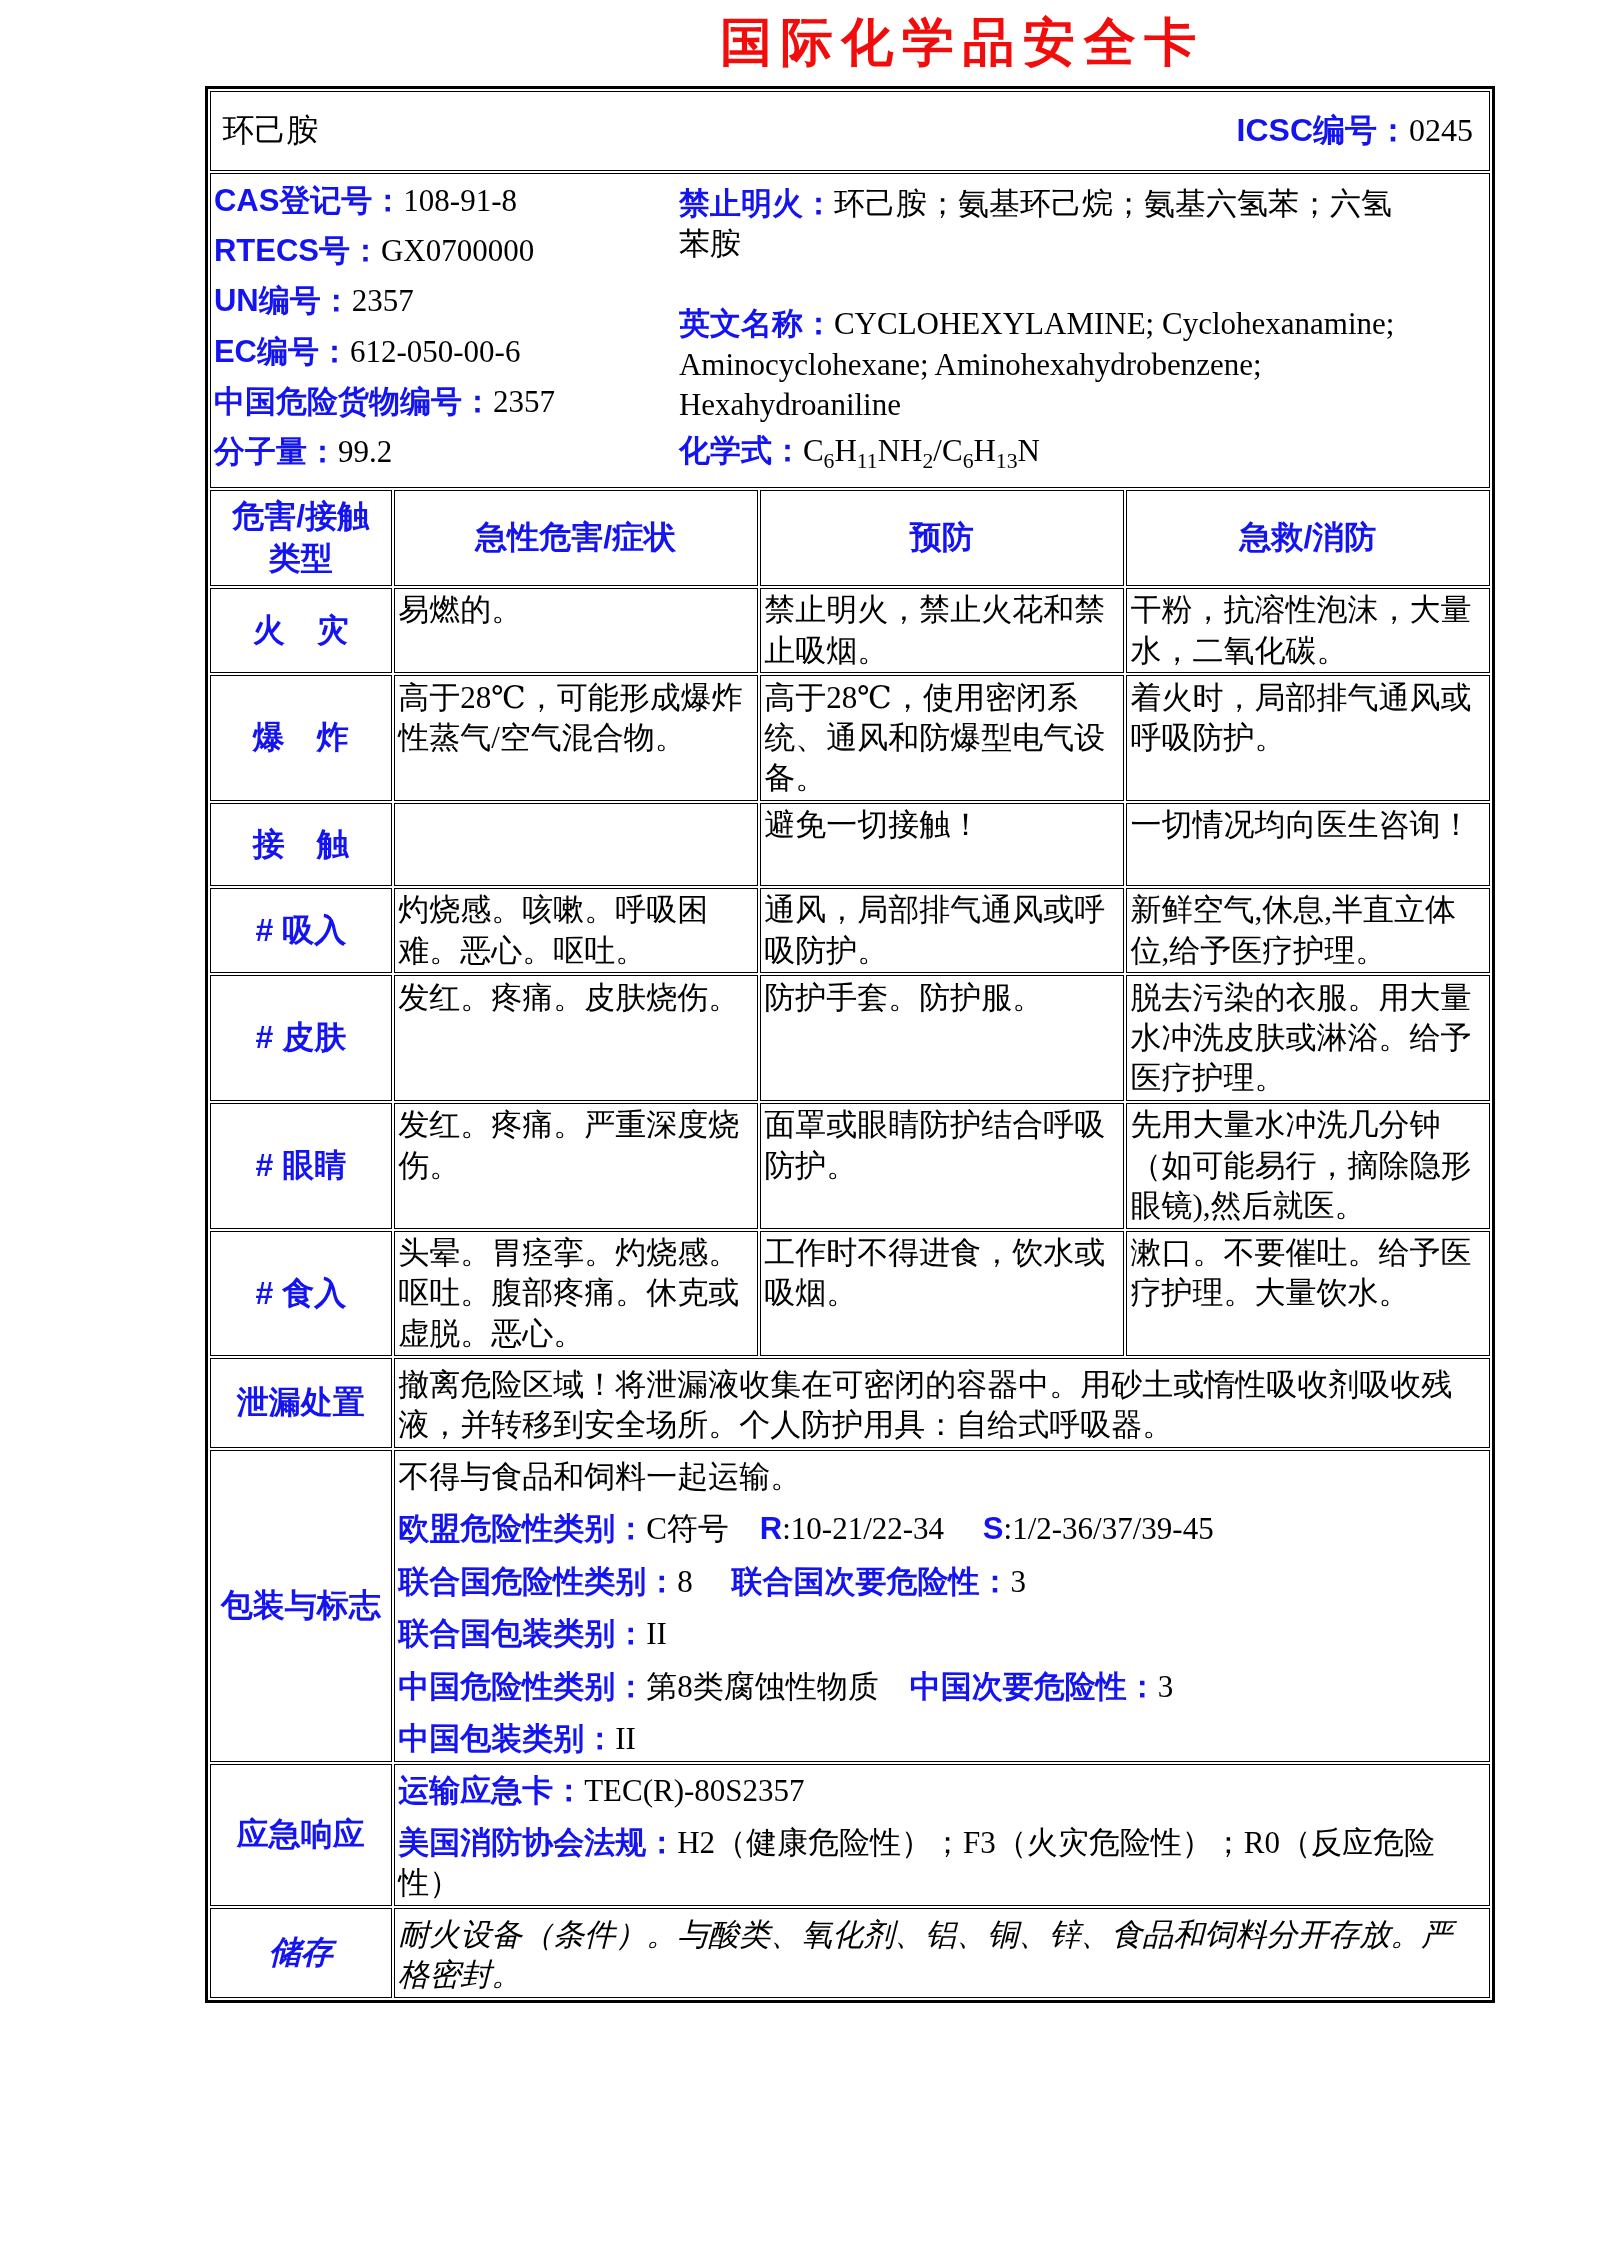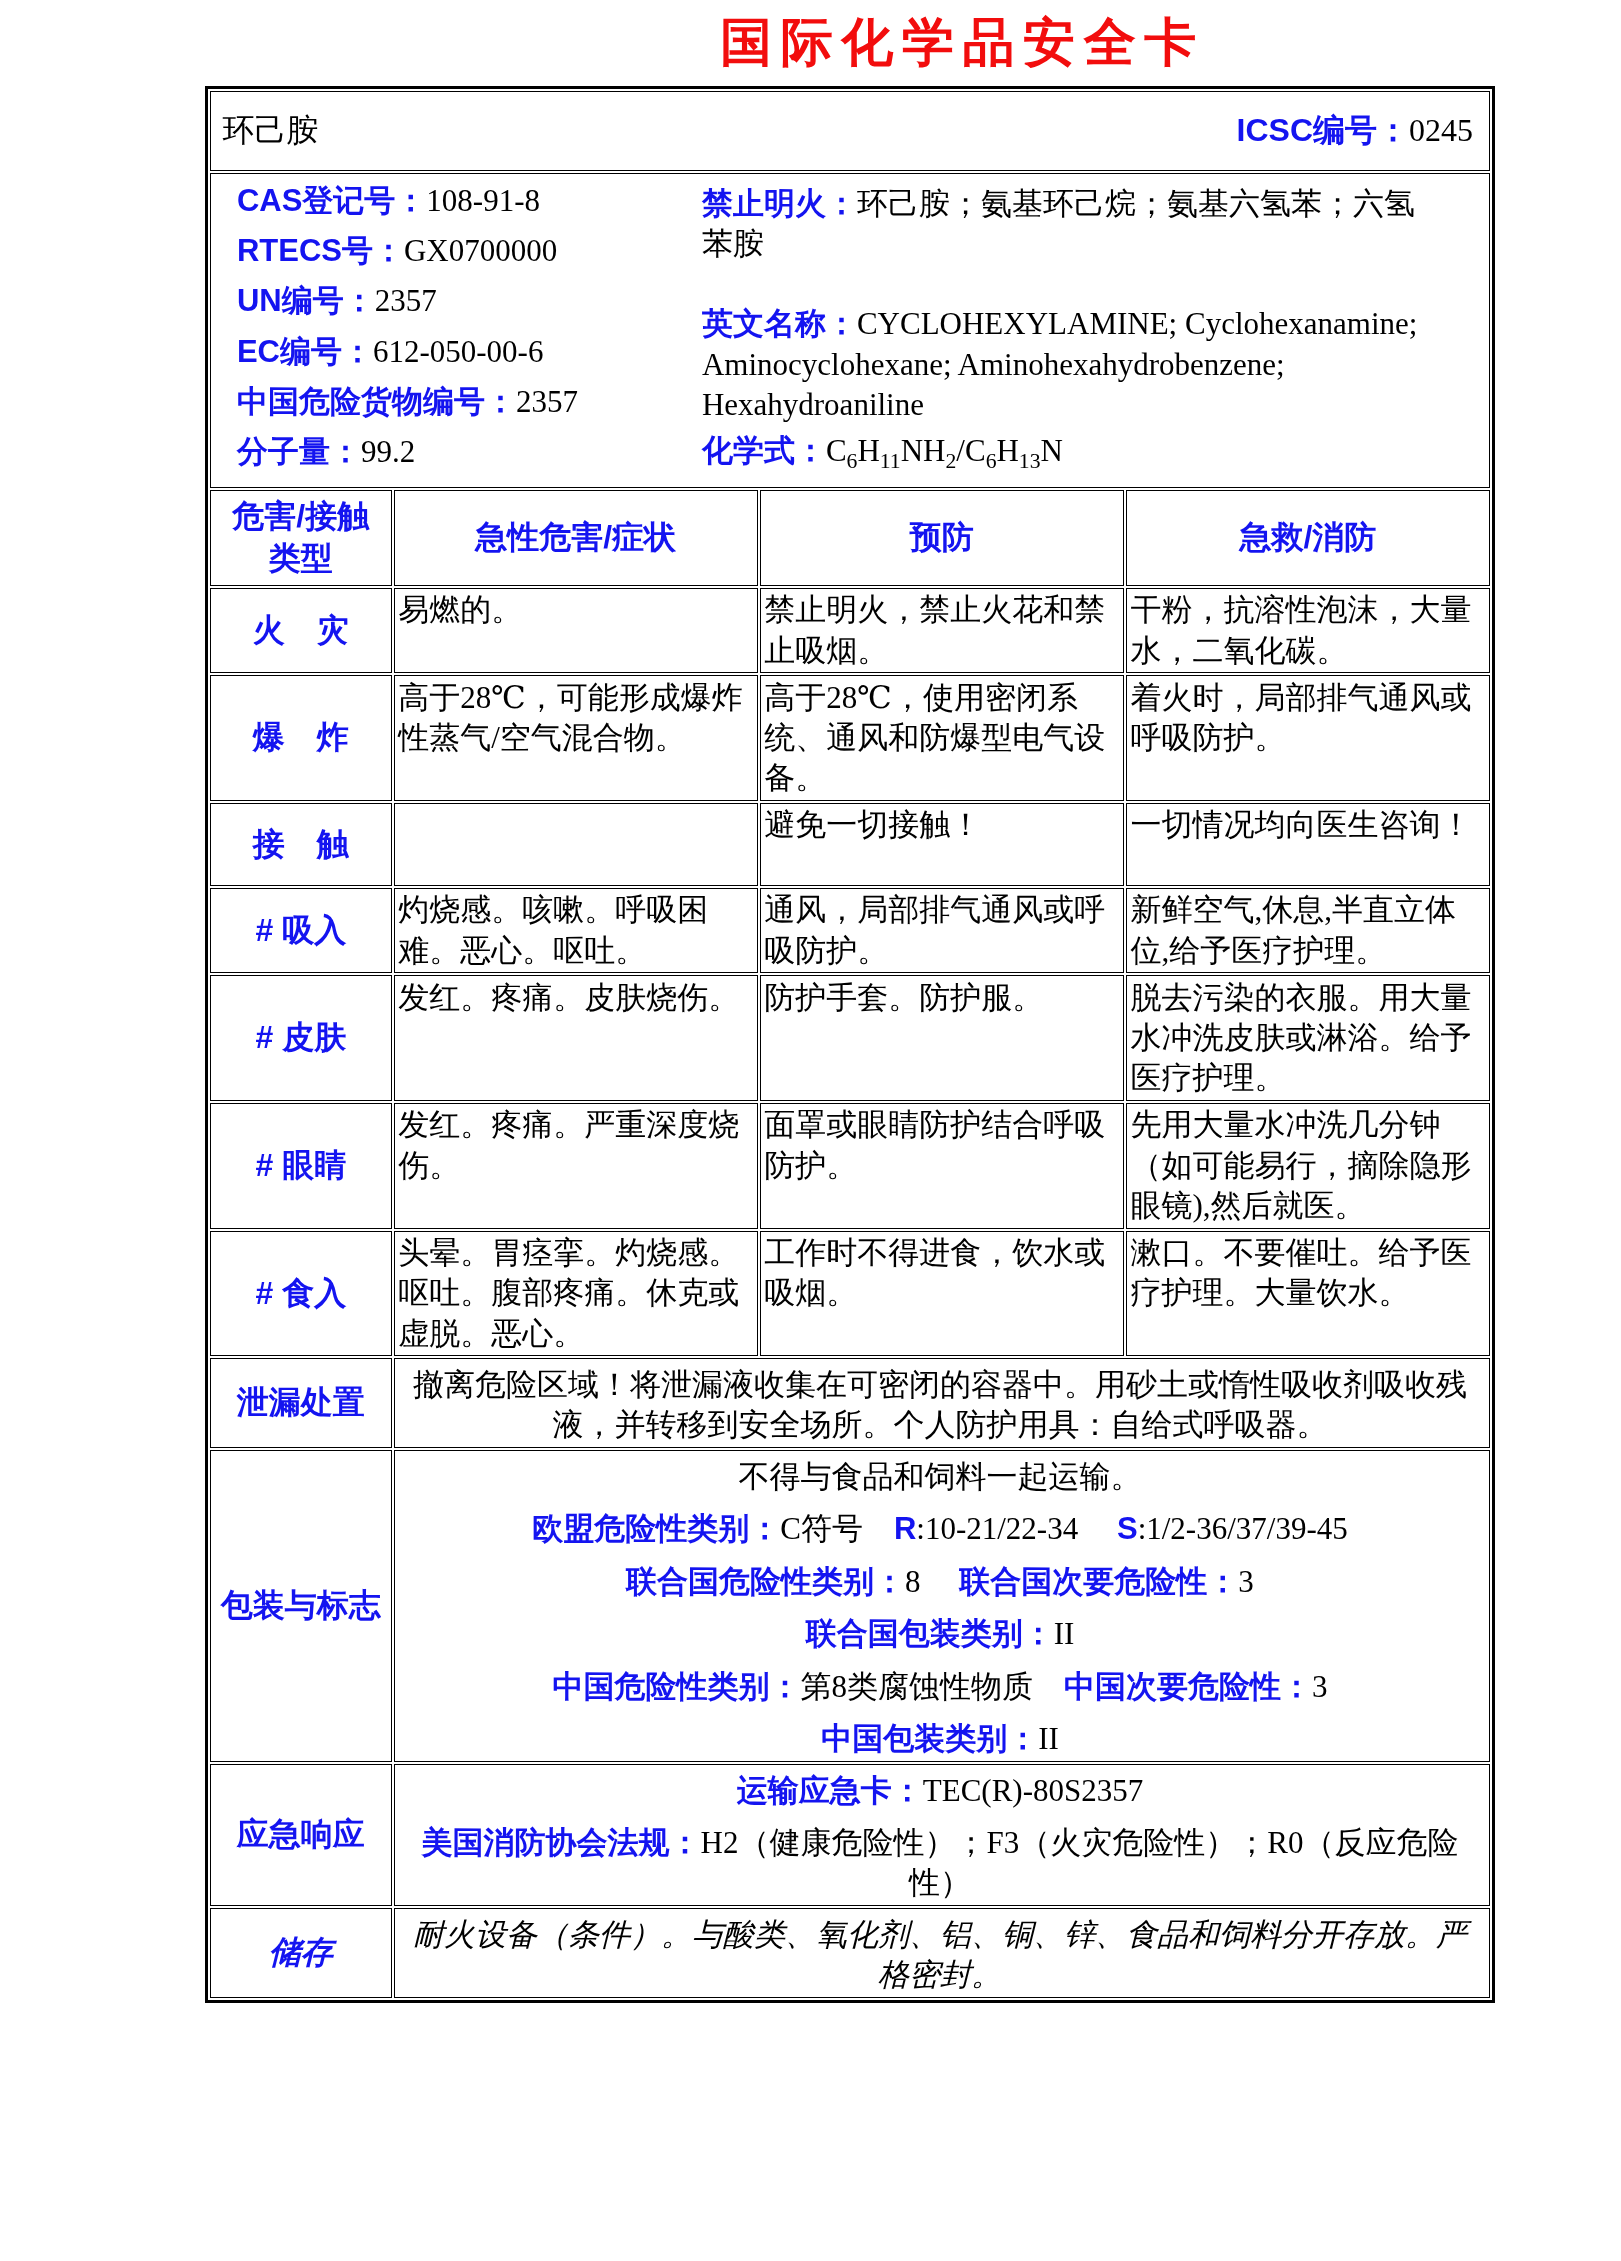--- a/index.html
+++ b/index.html
@@ -18,32 +18,32 @@
      font-family:"Liberation Sans","DejaVu Sans",sans-serif;}
   .k{color:var(--ink);font-family:"Liberation Serif","DejaVu Serif",serif;}
   td.lbl{vertical-align:middle;text-align:center;font-size:32px;white-space:pre-wrap;
          padding:0 5.7px;}
   td.head{vertical-align:middle;text-align:center;font-size:32px;padding:0 10px;}
   td.namecell{vertical-align:middle;padding:0 16px 0 11.5px;}
   .name-row{display:flex;justify-content:space-between;align-items:flex-start;}
   .name-row .cn-name{font-size:32px;}
   .name-row .icsc{font-size:32px;white-space:nowrap;}
   td.infocell{padding:7.2px 5.7px 4.3px 2.9px;}
-  .info-wrap{display:flex;margin-left:23px;}
+  .info-wrap{display:flex;}
   .registry{width:465px;flex:none;}
   .registry p{margin:0 0 10px;white-space:nowrap;}
   .names{width:717px;}
   .names p{margin:0;}
   .names .cn{margin-top:2.9px;}
   .names .en{margin-top:40px;}
   .names .formula{margin-top:5.7px;}
   .sub{font-size:0.7em;vertical-align:-0.3em;}
   td.cell{padding:1.4px 5.7px 1.4px 3.6px;white-space:pre-wrap;}
   td.wide{padding:5.7px 7.2px 1.4px 3.6px;white-space:pre-wrap;}
-  td.wide p{margin:0 0 12.2px;text-align:center;}
+  td.wide p{margin:0 0 12.2px;}
   td.wide p:last-child{margin-bottom:0;}
 </style>
 </head>
 <body>
 
 <div class="page">
   <h1 class="title">国际化学品安全卡</h1>
 
   <table class="card">
     <colgroup>

